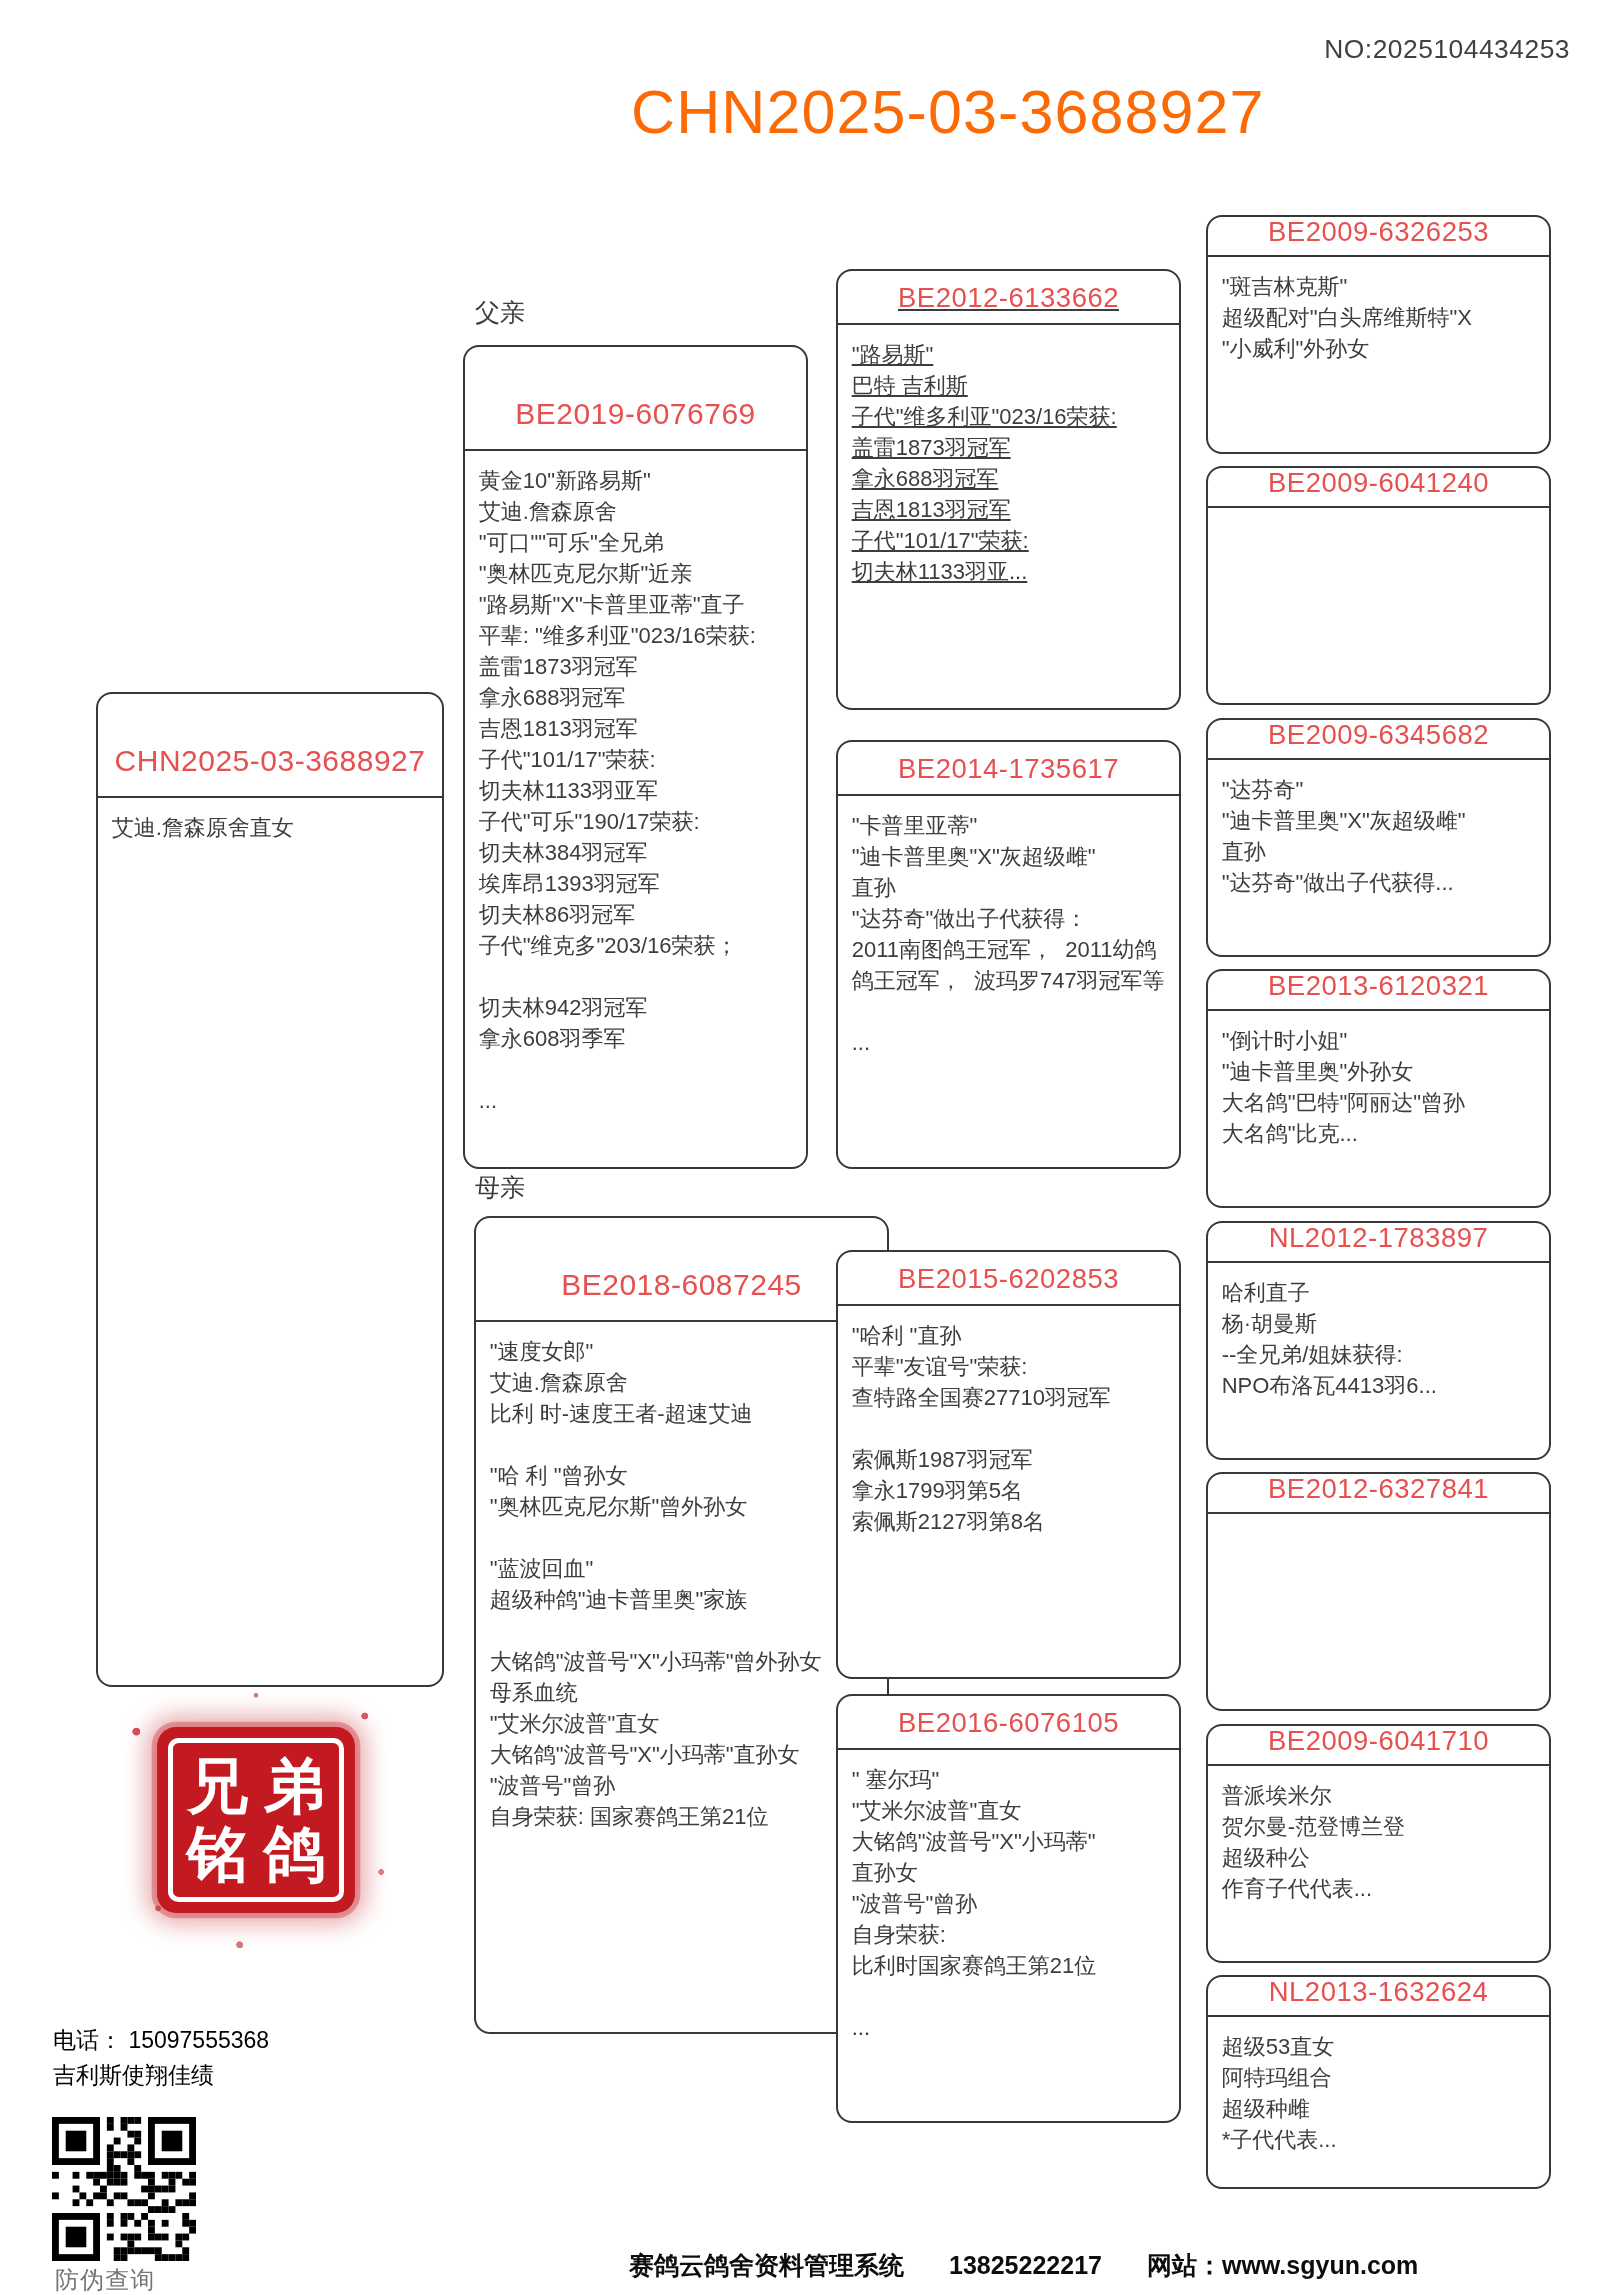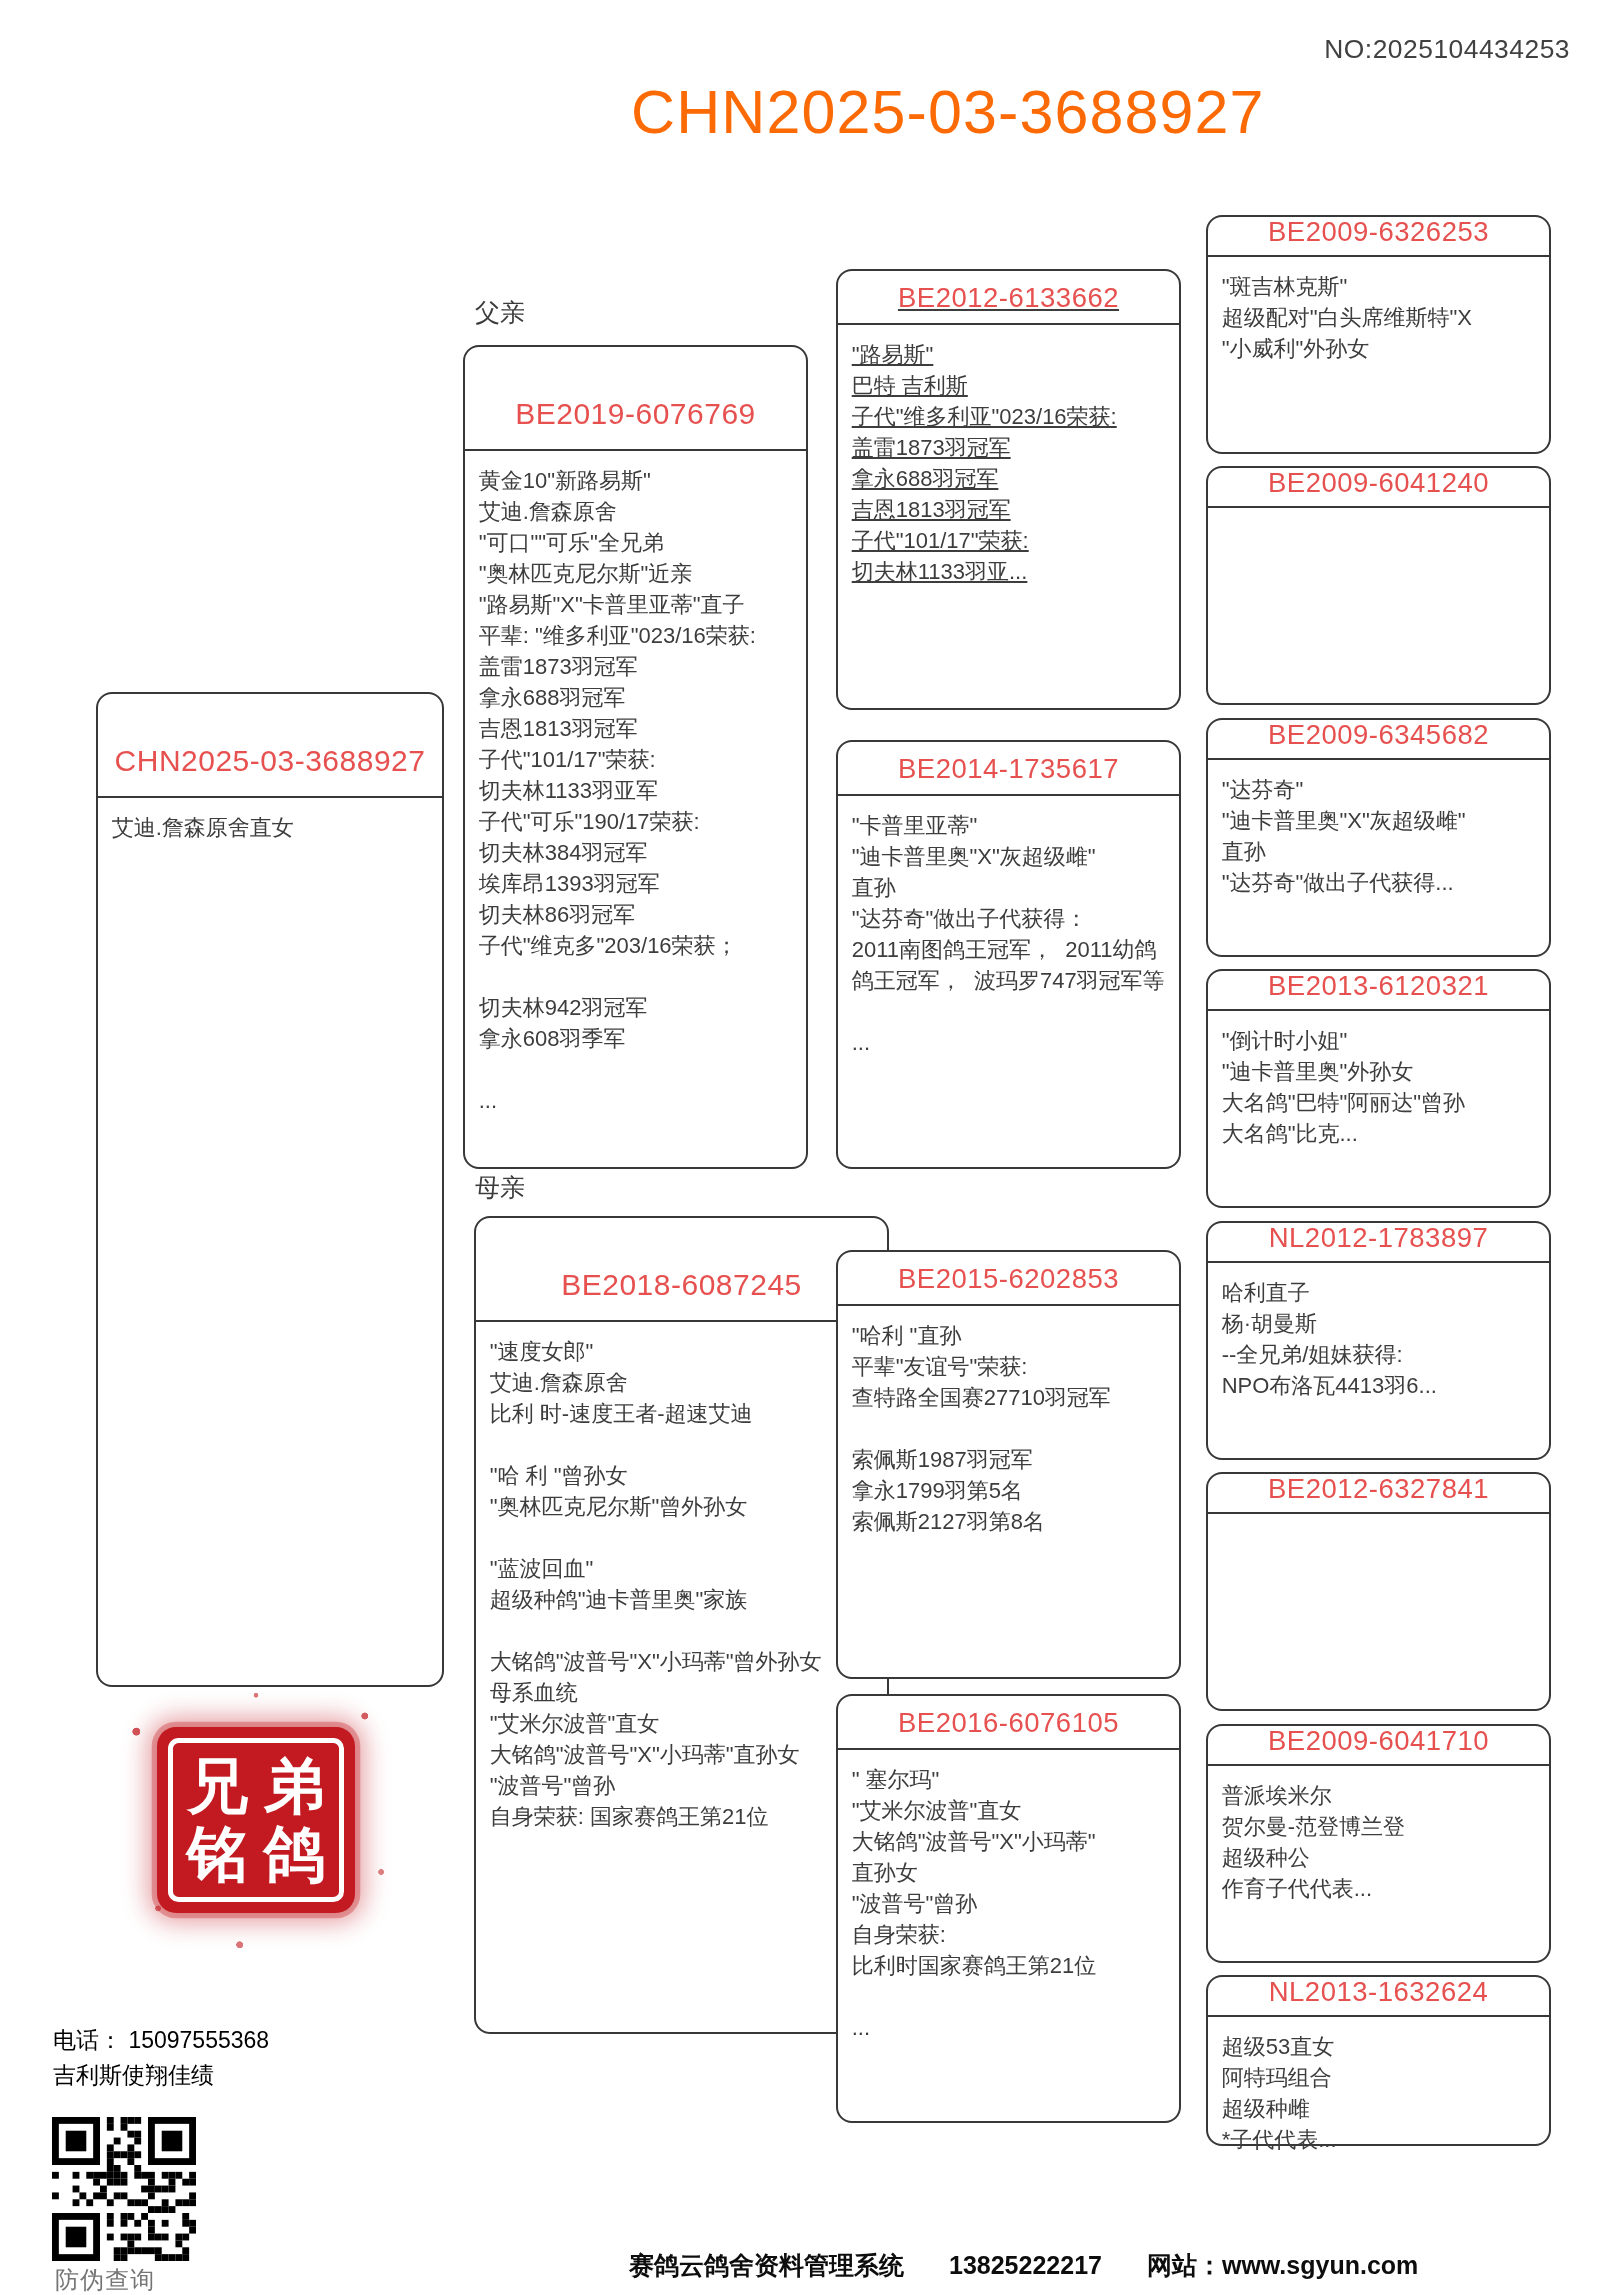--- a/index.html
+++ b/index.html
@@ -30,21 +30,21 @@
   .b-g31{left:836px;top:740px;width:345px;height:429px;}
   .b-g32{left:836px;top:1250px;width:345px;height:429px;}
   .b-g33{left:836px;top:1694px;width:345px;height:429px;}
   .b-g40{left:1206px;top:215px;width:345px;height:239px;}
   .b-g41{left:1206px;top:466px;width:345px;height:239px;}
   .b-g42{left:1206px;top:718px;width:345px;height:239px;}
   .b-g43{left:1206px;top:969px;width:345px;height:239px;}
   .b-g44{left:1206px;top:1221px;width:345px;height:239px;}
   .b-g45{left:1206px;top:1472px;width:345px;height:239px;}
   .b-g46{left:1206px;top:1724px;width:345px;height:239px;}
-  .b-g47{left:1206px;top:1975px;width:345px;height:171px;}
+  .b-g47{left:1206px;top:1975px;width:345px;height:214px;}
 
   .seal{position:absolute;left:157px;top:1727px;width:198px;height:186px;background:#c21a20;
         border-radius:19px;display:flex;align-items:center;justify-content:center;
         box-shadow:0 0 0 5.3px rgba(194,26,32,.32),0 0 24px 9.5px rgba(194,26,32,.40);}
   .seal::before{content:"";position:absolute;inset:10.6px;border:5.3px solid #fff;border-radius:10.6px;}
   .seal::after{content:"";position:absolute;inset:-37px;pointer-events:none;background:
       radial-gradient(circle at 6% 16%,rgba(194,26,32,.75) 0 3.7px,transparent 4.2px),
       radial-gradient(circle at 14% 84%,rgba(194,26,32,.6) 0 2.6px,transparent 3.2px),
       radial-gradient(circle at 90% 10%,rgba(194,26,32,.7) 0 3.2px,transparent 3.7px),
       radial-gradient(circle at 96% 70%,rgba(194,26,32,.55) 0 2.6px,transparent 3.2px),

